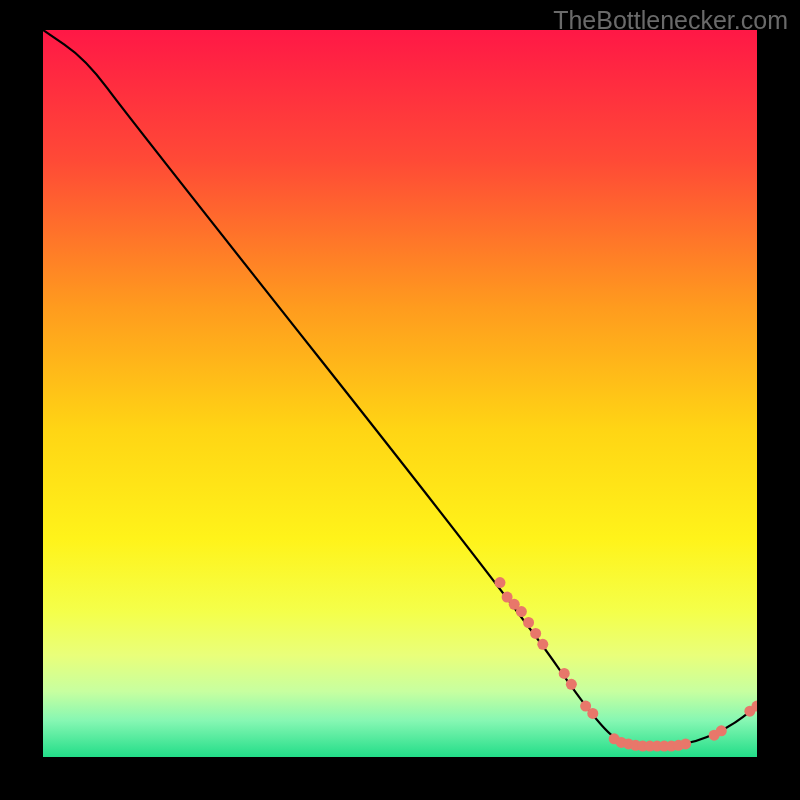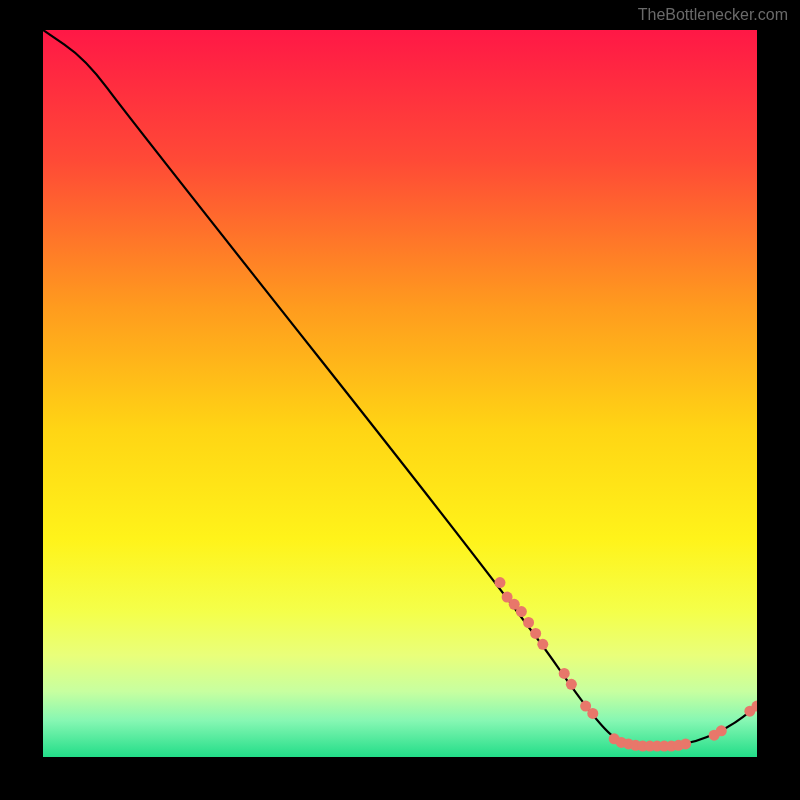--- a/index.html
+++ b/index.html
@@ -8,21 +8,21 @@
     height: 800px;
     background: #000;
     position: relative;
     font-family: Arial, sans-serif;
   }
   .watermark {
     position: absolute;
     top: 6px;
     right: 12px;
     color: #6a6a6a;
-    font-size: 16px;
+    font-size: 25px;
     font-weight: 400;
     z-index: 10;
   }
   .plot {
     position: absolute;
     left: 43px;
     top: 30px;
     width: 714px;
     height: 727px;
   }

